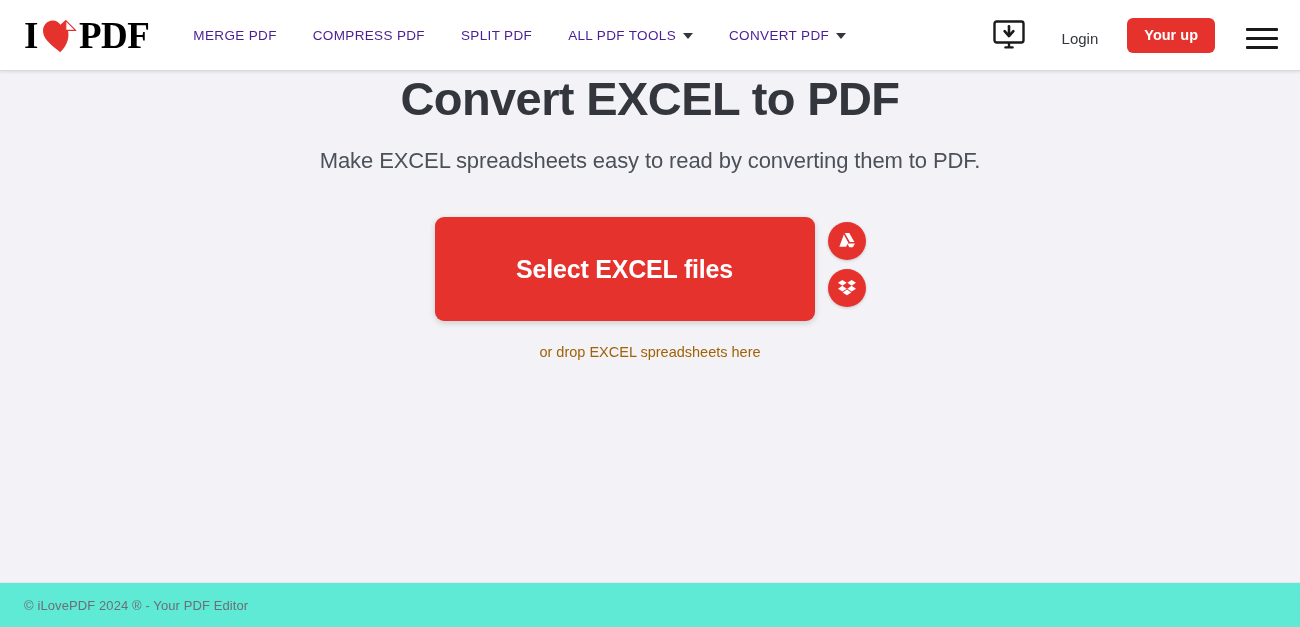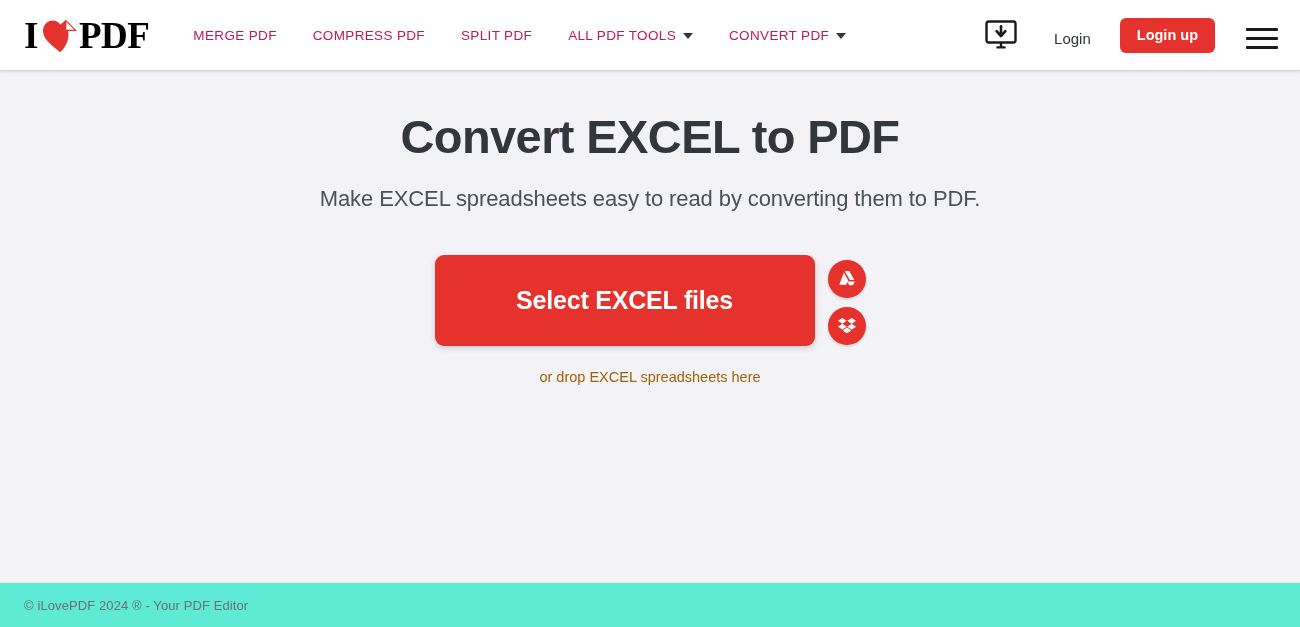--- a/index.html
+++ b/index.html
@@ -64,21 +64,21 @@
     gap: 0;
     flex: 1 1 auto;
   }
   .nav-item {
     display: flex;
     align-items: center;
     gap: 7px;
     font-size: 13.5px;
     font-weight: 400;
     letter-spacing: 0.35px;
-    color: #be185d;
+    color: #4c1d95;
     text-decoration: none;
     padding: 8px 18px;
     cursor: pointer;
     white-space: nowrap;
   }
   .nav-item:first-child { padding-left: 0; }
   .caret {
     width: 0; height: 0;
     border-left: 5px solid transparent;
     border-right: 5px solid transparent;
@@ -141,21 +141,20 @@
     border-radius: 1px;
   }
 
   
   .main {
     flex: 1 1 auto;
     background: #f3f3f7;
     display: flex;
     flex-direction: column;
     align-items: center;
-    padding-top: 38px;
   }
   .page-title {
     font-size: 47px;
     font-weight: bold;
     color: #33363d;
     letter-spacing: -0.6px;
     line-height: 1.2;
     text-align: center;
   }
   .page-subtitle {
@@ -176,21 +175,21 @@
   }
   .select-files-btn {
     background: #e5322d;
     color: #ffffff;
     font-family: "Liberation Sans", sans-serif;
     font-size: 25px;
     font-weight: bold;
     border: none;
     border-radius: 9px;
     width: 380px;
-    height: 91px;
+    height: 104px;
     cursor: pointer;
     letter-spacing: -0.2px;
     box-shadow: 0 2px 6px rgba(0,0,0,0.16);
   }
   .cloud-col {
     display: flex;
     flex-direction: column;
     gap: 9px;
     padding-top: 5px;
   }
@@ -274,21 +273,21 @@
         <rect x="1.5" y="1.5" width="29" height="21" rx="2.2" fill="none" stroke="#1a1a1a" stroke-width="2.4"></rect>
         <path d="M16 6.2 L16 15.2" stroke="#1a1a1a" stroke-width="2.6" stroke-linecap="round"></path>
         <path d="M11.6 11.2 L16 16.0 L20.4 11.2" fill="none" stroke="#1a1a1a" stroke-width="2.6" stroke-linecap="round" stroke-linejoin="round"></path>
         <path d="M12.5 27.4 L19.5 27.4" stroke="#1a1a1a" stroke-width="2.4" stroke-linecap="round"></path>
         <path d="M16 22.5 L16 27.4" stroke="#1a1a1a" stroke-width="2.4"></path>
       </svg>
     </div>
 
     <a class="login-link">Login</a>
 
-    <button class="signup-btn">Login up</button>
+    <button class="signup-btn">Your up</button>
 
     <div class="hamburger">
       <span></span>
       <span></span>
       <span></span>
     </div>
 
   </div>
 </header>
 

